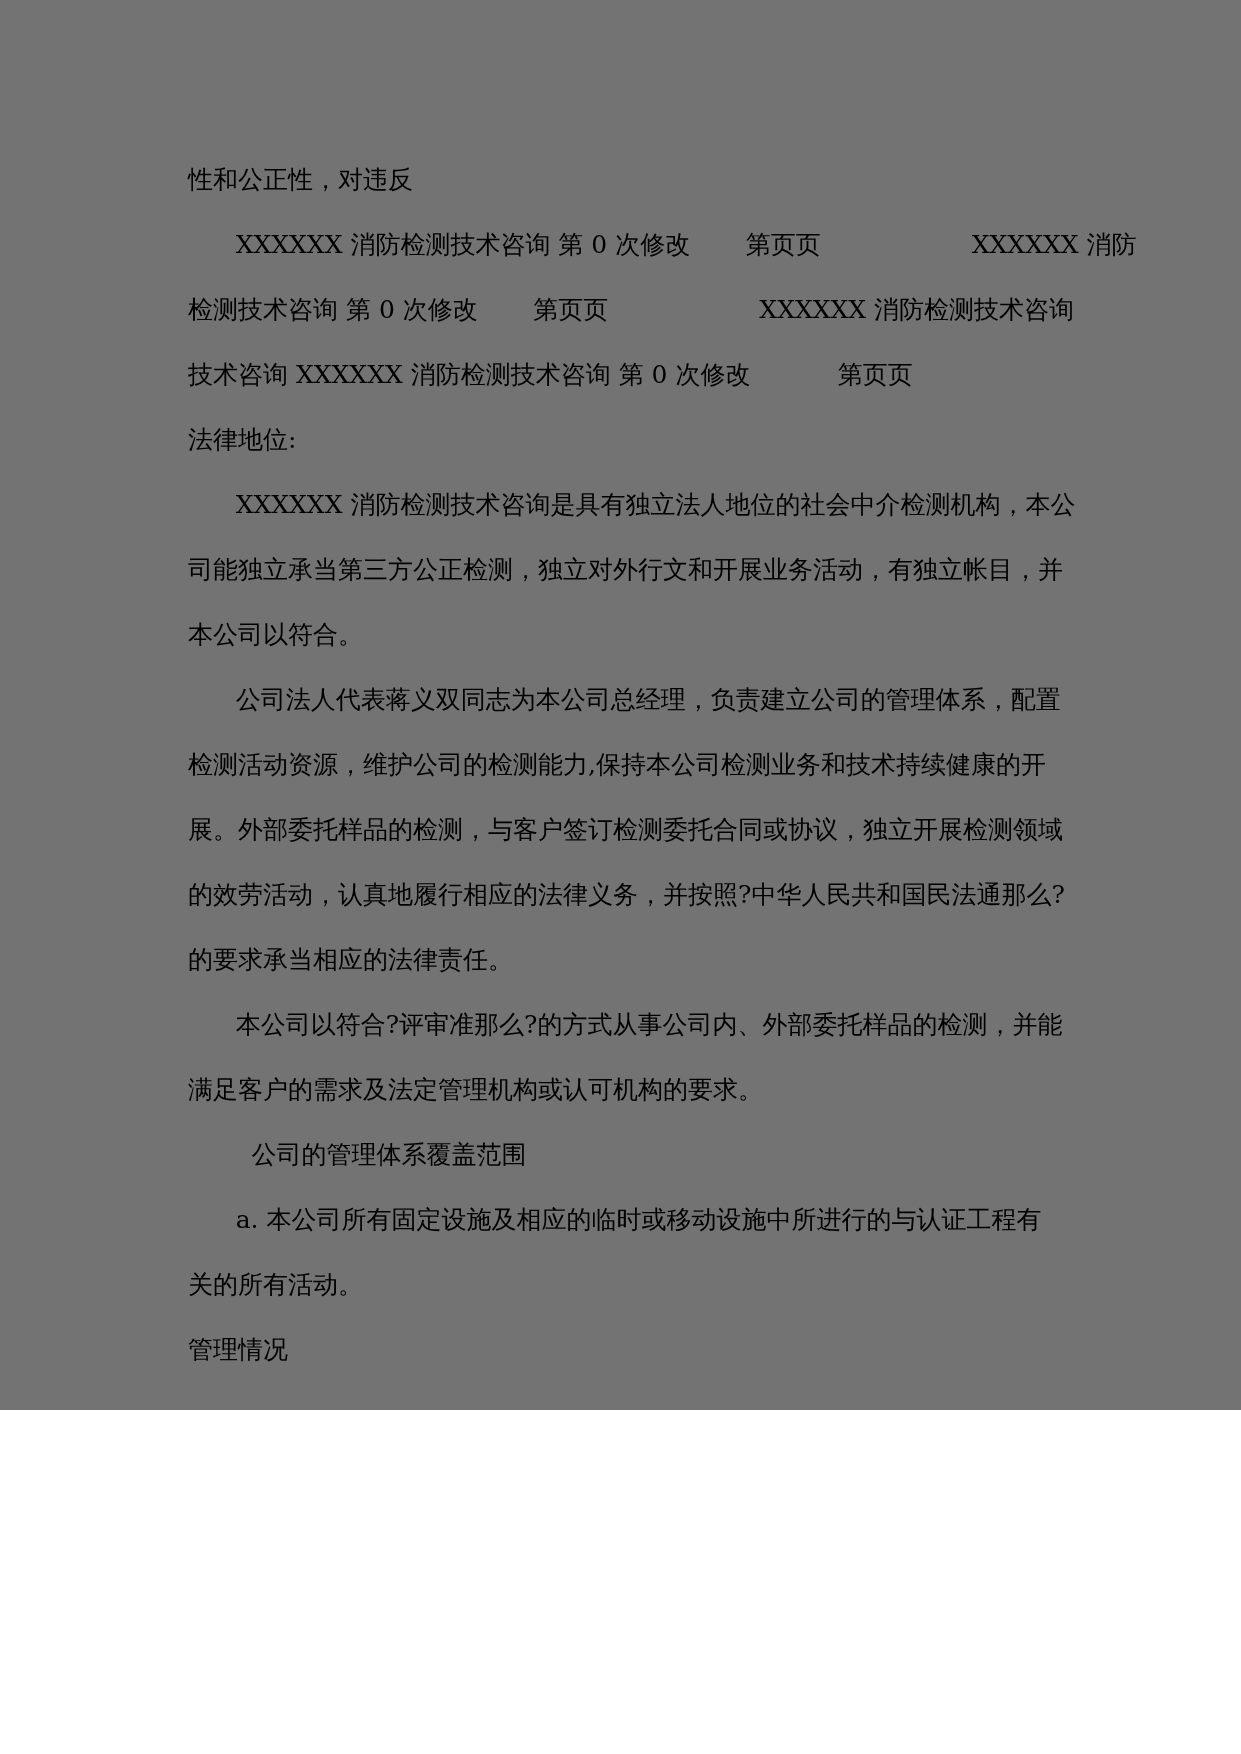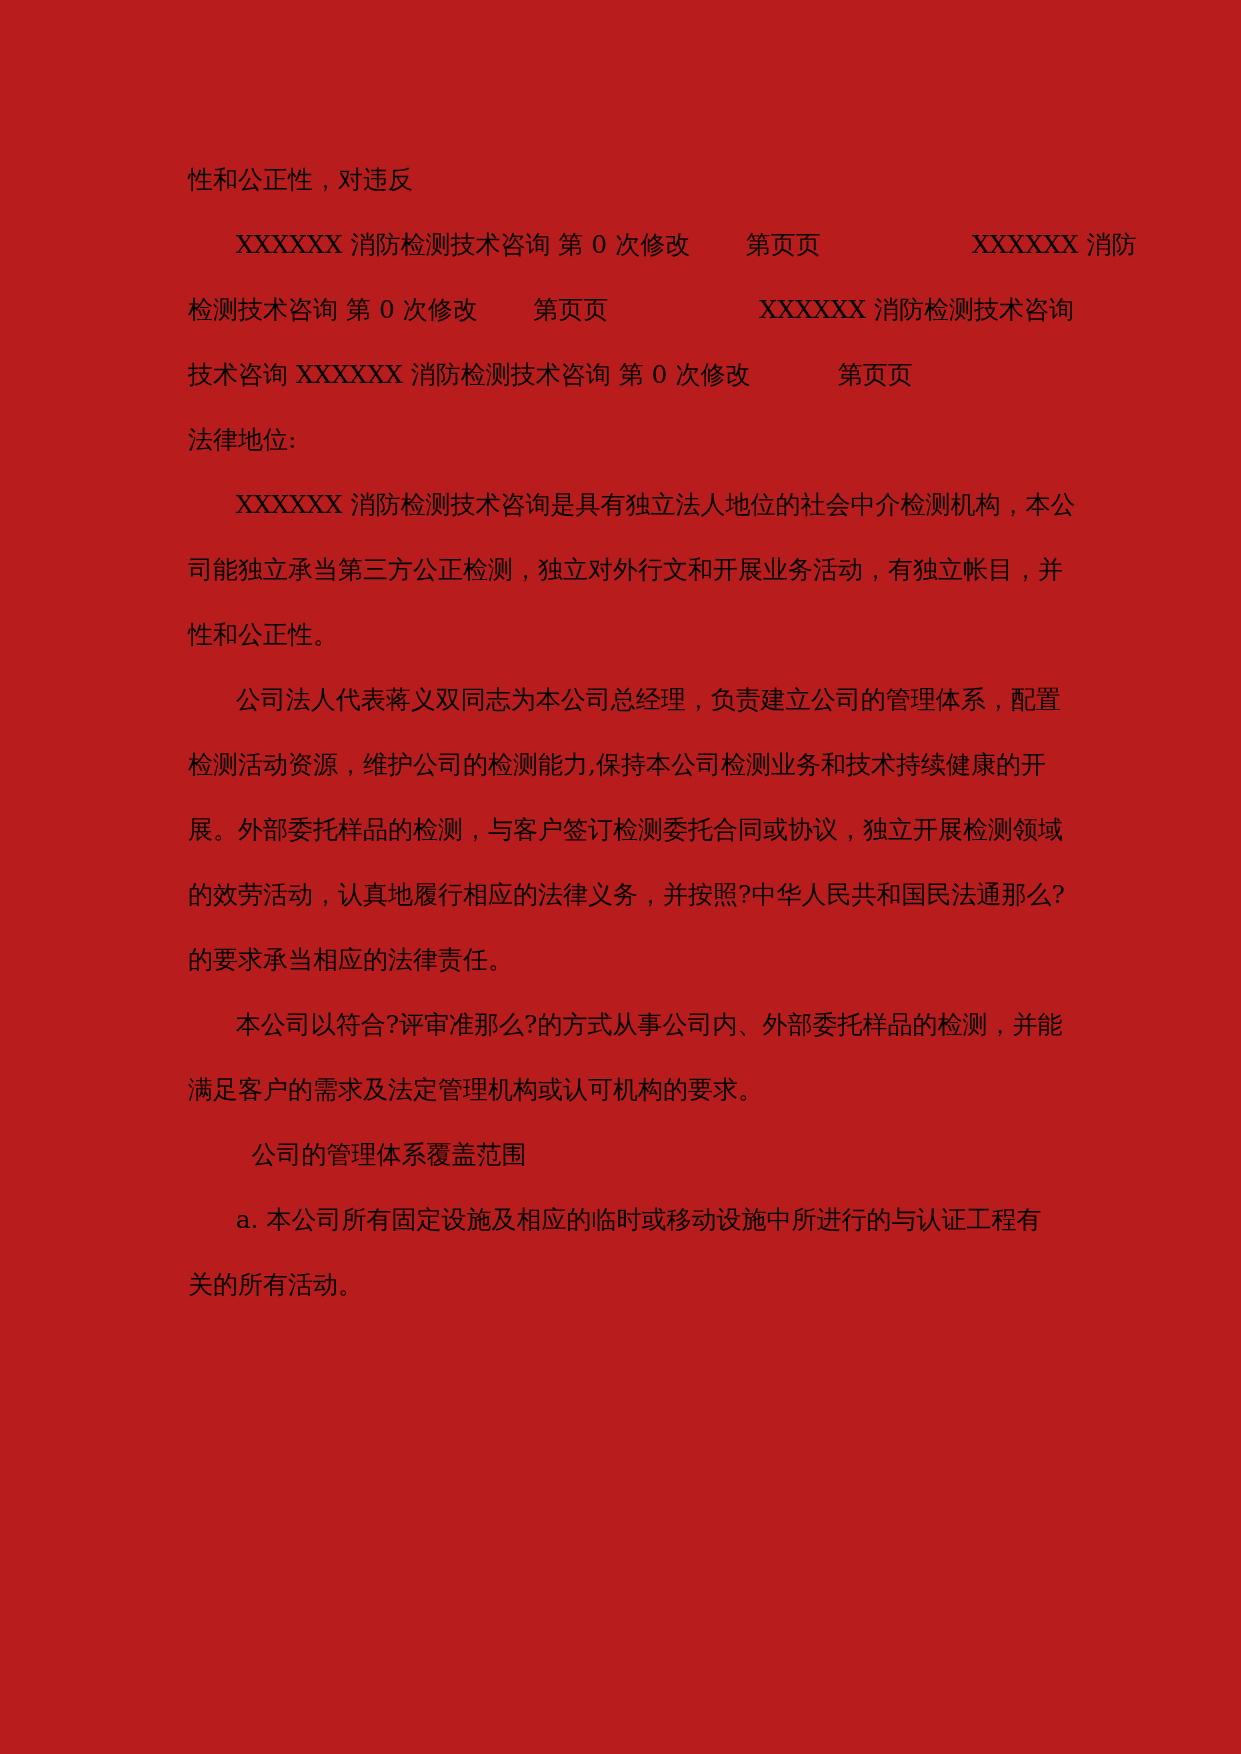--- a/index.html
+++ b/index.html
@@ -10,22 +10,22 @@
     width: 1241px;
     height: 1754px;
     background: #ffffff;
     font-family: "DejaVu Serif", "Liberation Serif", serif;
   }
   .doc-page {
     position: absolute;
     left: 0;
     top: 0;
     width: 1241px;
-    height: 1754px;
-    background: #b91c1c;
+    height: 1410px;
+    background: #737373;
     overflow: hidden;
   }
   .text-block {
     position: absolute;
     left: 188px;
     top: 147px;
     width: 870px;
   }
   .line {
     height: 65px;
@@ -41,25 +41,26 @@
 
 <div class="doc-page">
   <div class="text-block">
     <div class="line">性和公正性，对违反</div>
     <div class="line">      XXXXXX 消防检测技术咨询 第 0 次修改       第页页                   XXXXXX 消防</div>
     <div class="line">检测技术咨询 第 0 次修改       第页页                   XXXXXX 消防检测技术咨询</div>
     <div class="line">技术咨询 XXXXXX 消防检测技术咨询 第 0 次修改           第页页</div>
     <div class="line">法律地位:</div>
     <div class="line">      XXXXXX 消防检测技术咨询是具有独立法人地位的社会中介检测机构，本公</div>
     <div class="line">司能独立承当第三方公正检测，独立对外行文和开展业务活动，有独立帐目，并</div>
-    <div class="line">性和公正性。</div>
+    <div class="line">本公司以符合。</div>
     <div class="line">      公司法人代表蒋义双同志为本公司总经理，负责建立公司的管理体系，配置</div>
     <div class="line">检测活动资源，维护公司的检测能力,保持本公司检测业务和技术持续健康的开</div>
     <div class="line">展。外部委托样品的检测，与客户签订检测委托合同或协议，独立开展检测领域</div>
     <div class="line">的效劳活动，认真地履行相应的法律义务，并按照?中华人民共和国民法通那么?</div>
     <div class="line">的要求承当相应的法律责任。</div>
     <div class="line">      本公司以符合?评审准那么?的方式从事公司内、外部委托样品的检测，并能</div>
     <div class="line">满足客户的需求及法定管理机构或认可机构的要求。</div>
     <div class="line">        公司的管理体系覆盖范围</div>
     <div class="line">      a. 本公司所有固定设施及相应的临时或移动设施中所进行的与认证工程有</div>
     <div class="line">关的所有活动。</div>
+    <div class="line">管理情况</div>
   </div>
 </div>
 
 </body></html>

